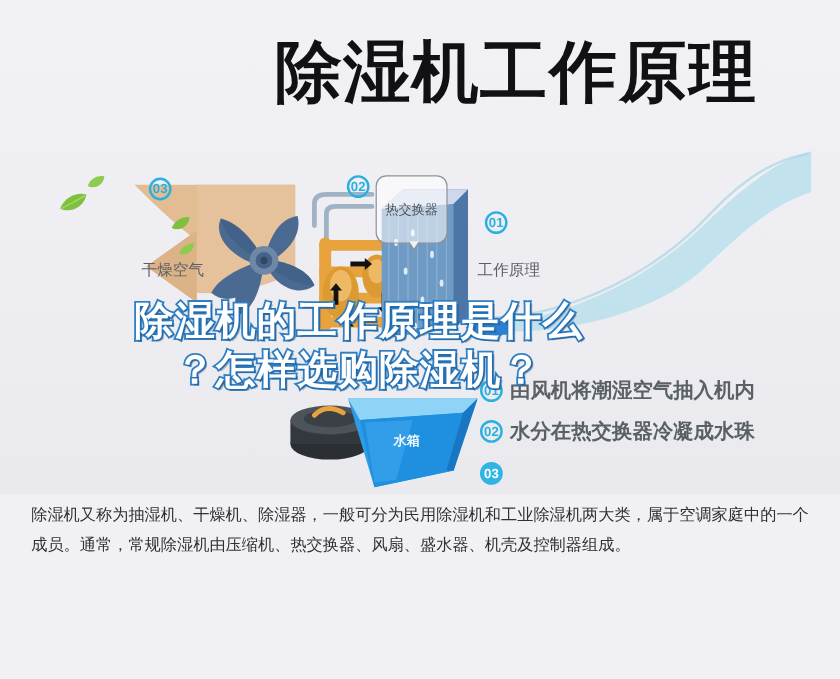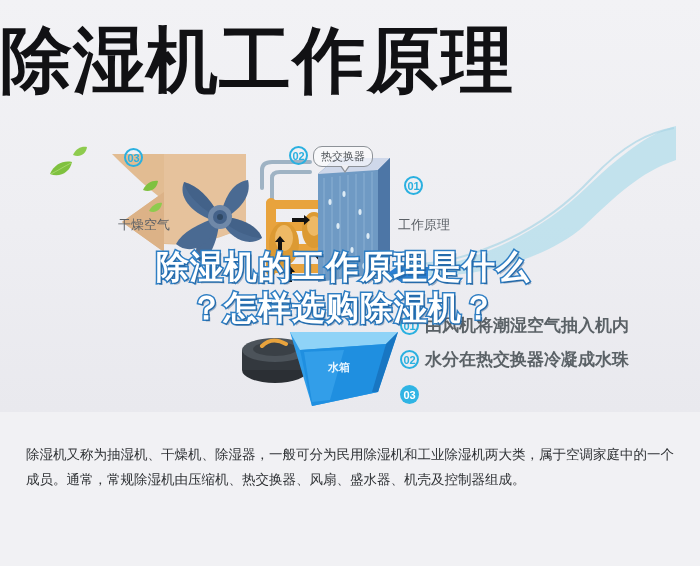--- a/index.html
+++ b/index.html
@@ -14,22 +14,22 @@
   .page{position:relative;width:700px;height:566px;overflow:hidden;}
 
   
   .banner{
     position:absolute;left:0;top:0;width:700px;height:412px;
     background:linear-gradient(180deg,#f2f2f5 0%,#eeeef2 55%,#e9e9ee 100%);
     overflow:hidden;
   }
   .headline{
     position:absolute;left:0;top:28px;width:632px;
-    text-align:left;
-    font-size:72px;line-height:64px;
+    text-align:right;
+    font-size:56px;line-height:64px;
     font-weight:bold;
     color:#111114;
     letter-spacing:1px;
     white-space:nowrap;
   }
   .headline .hl-a{font-weight:bold;}
   .headline .hl-b{font-weight:bold;letter-spacing:2px;}
 
   
   .stage{position:absolute;left:0;top:118px;width:557px;height:294px;}
@@ -72,21 +72,21 @@
     background:transparent;
     box-sizing:border-box;
   }
   .bubble{
     position:absolute;
     border:1.6px solid #8d9298;
     border-radius:9px;
     background:rgba(255,255,255,0.55);
     color:#4e5358;
     font-size:11px;
-    padding:2px 7px;
+    padding:20px 7px;
     white-space:nowrap;
   }
   .bubble .tail{
     position:absolute;left:26px;bottom:-7px;
     width:0;height:0;
     border-left:5px solid transparent;
     border-right:5px solid transparent;
     border-top:7px solid #8d9298;
   }
   .bubble .tail:after{
@@ -129,30 +129,28 @@
     font-size:33px;line-height:41px;
     font-weight:bold;
     color:#ffffff;
     letter-spacing:1px;
     -webkit-text-stroke:3px #2f7fc4;
     paint-order:stroke fill;
     text-shadow:
        0 0 1px #2f7fc4,
        2px 2px 0 rgba(20,70,120,0.35);
     white-space:nowrap;
-    padding-left:44px;
   }
   .overlay .ov2{display:block;}
 
   
   .copy{
     position:absolute;left:0;top:416px;width:700px;
     padding:0 26px;box-sizing:border-box;
     color:#2e3134;
-    margin-top:26px;
   }
   .copy p{
     margin:0 0 6px 0;
     font-size:13.5px;
     line-height:25px;
     text-align:justify;
   }
   .copy .gap{height:9px;}
 </style>
 </head>

